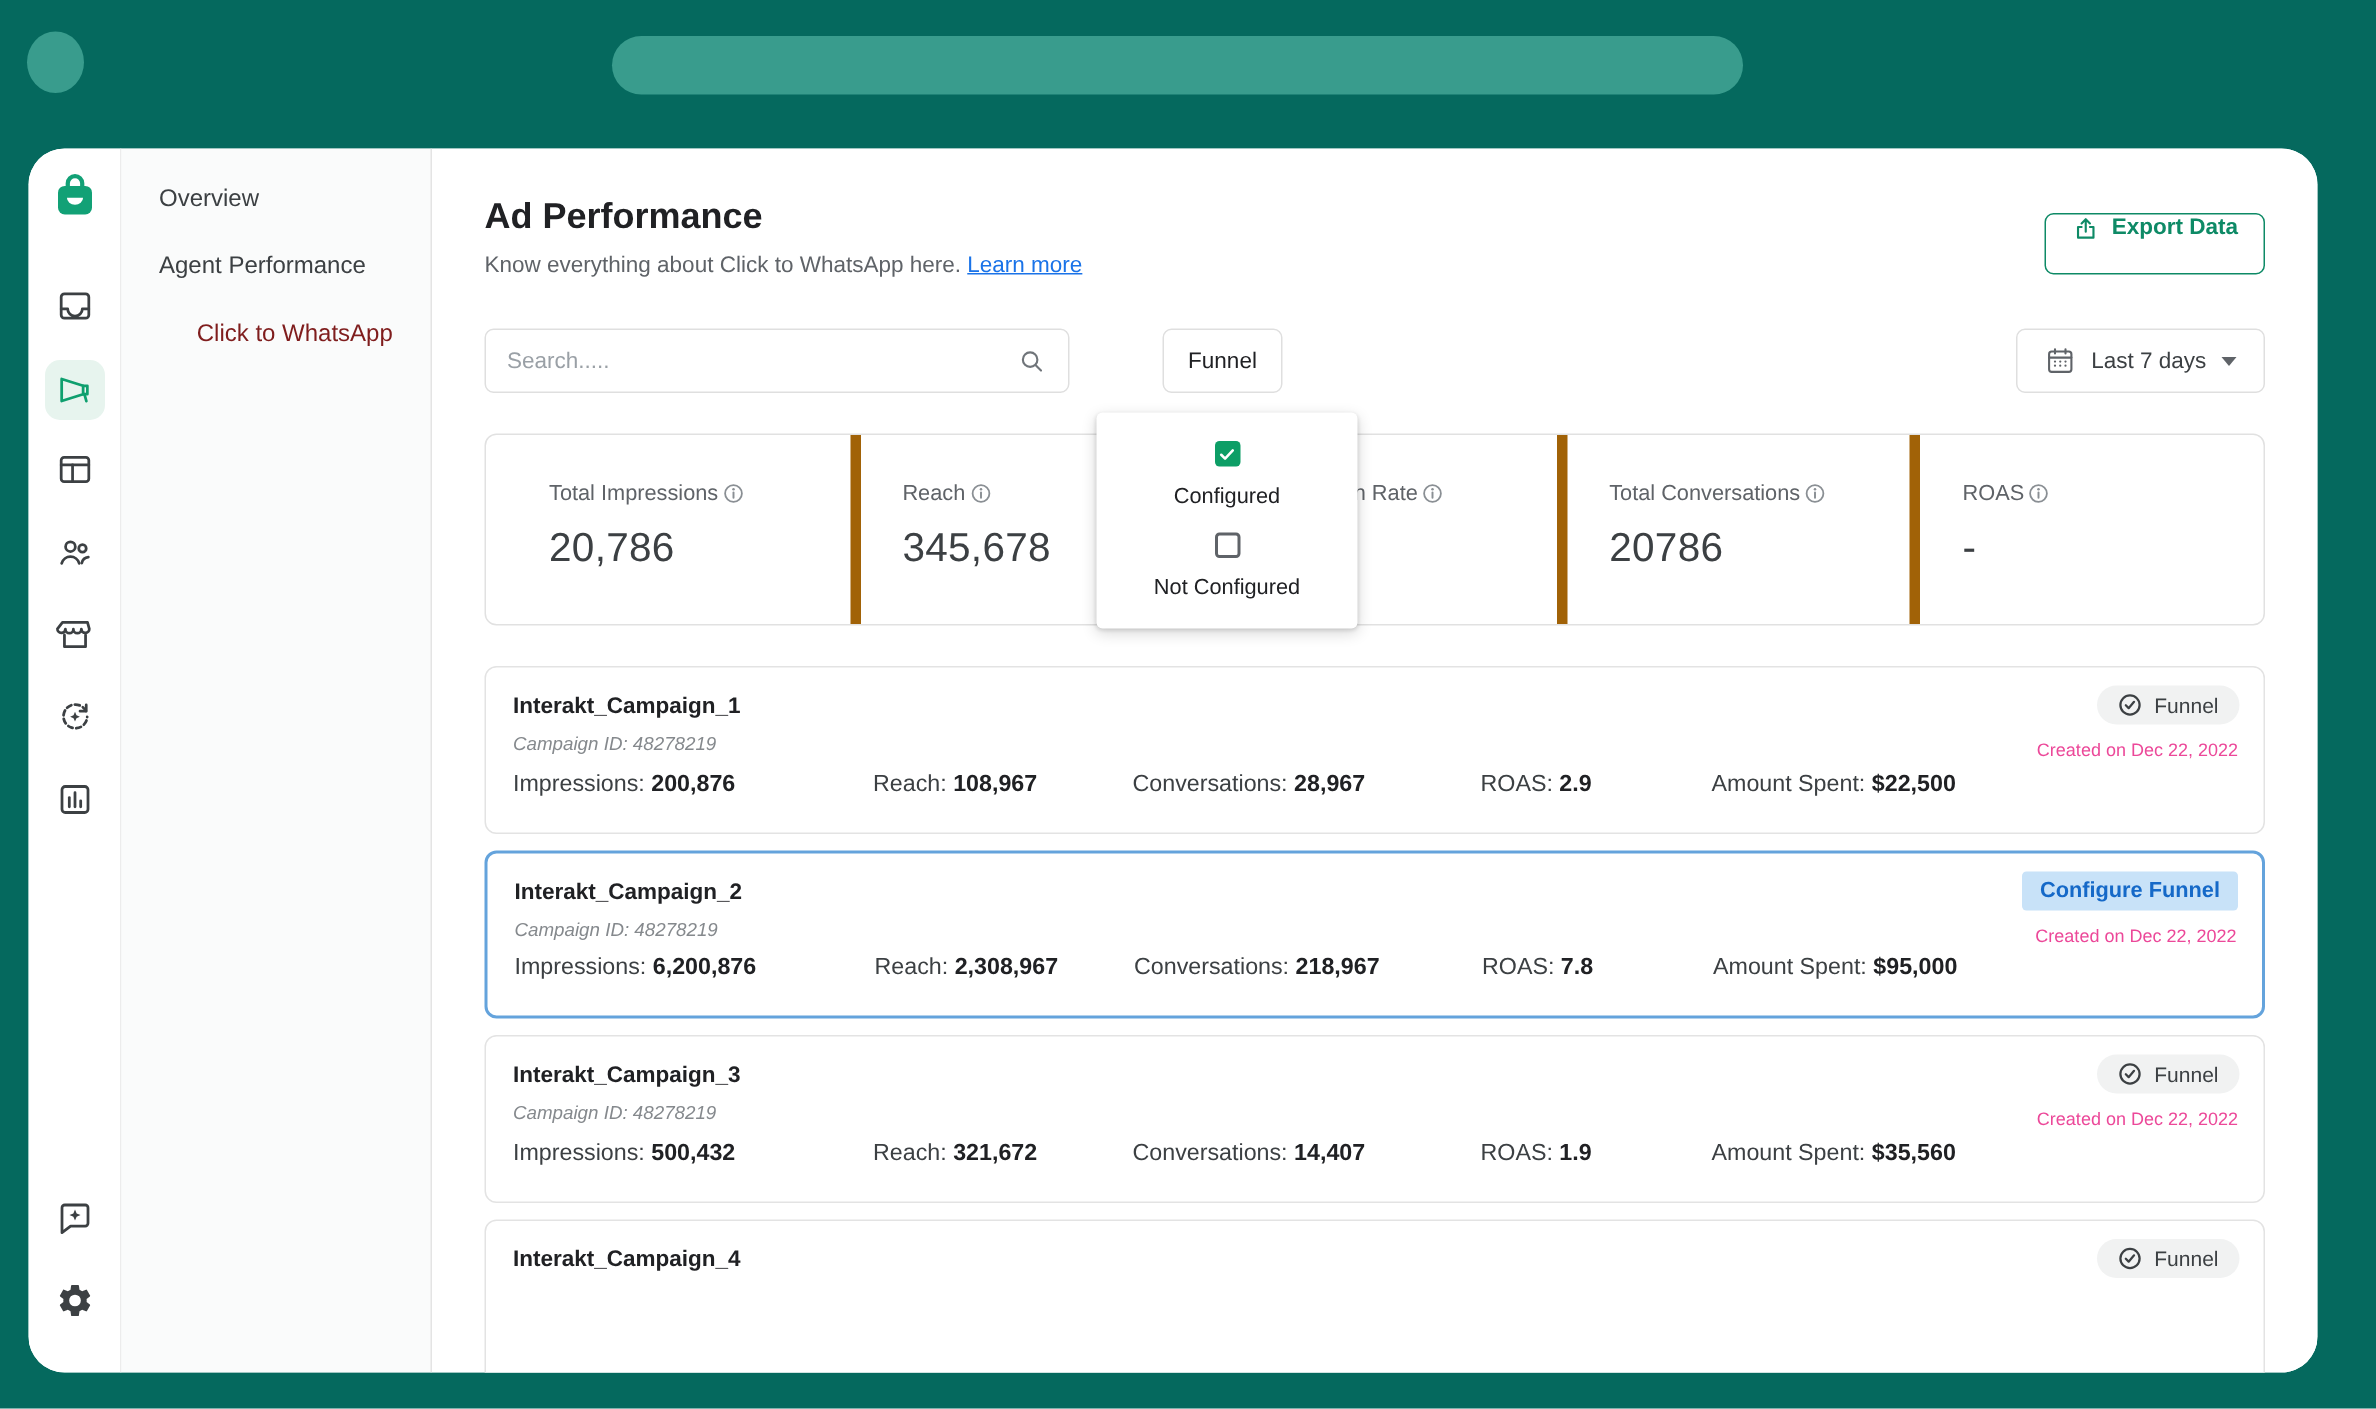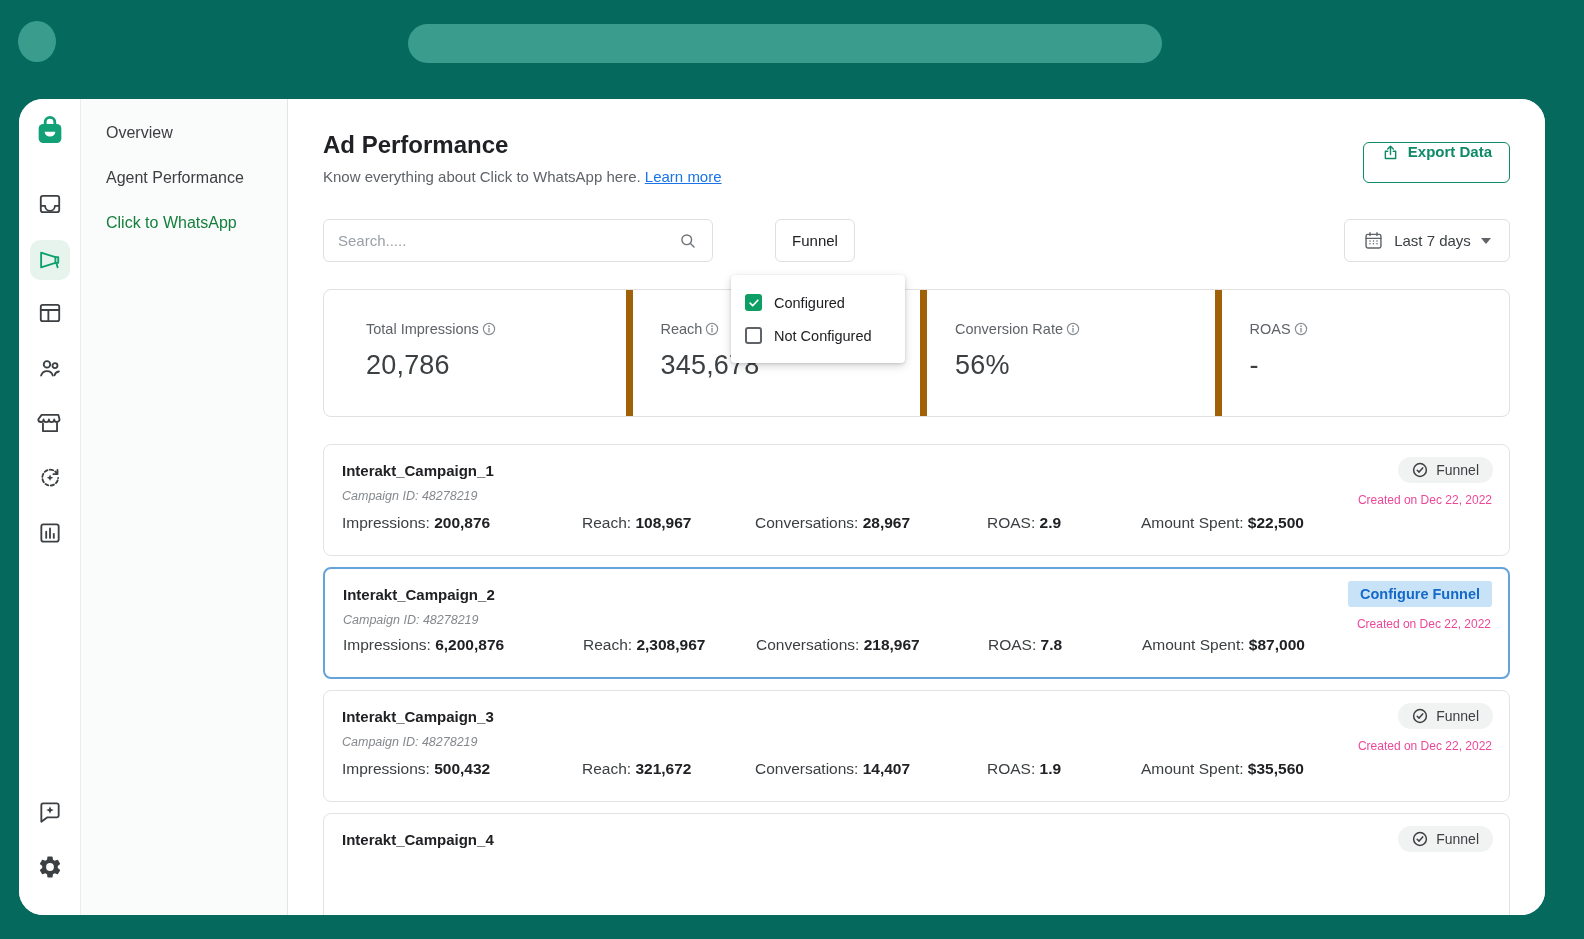--- a/index.html
+++ b/index.html
@@ -27,21 +27,21 @@
   .rail-spacer { flex:1; }
   .rail-bottom { margin-bottom:29px; }
   .rail-last { margin-bottom:35px; }
   .ric { stroke:#3C4043; stroke-width:1.7; fill:none; stroke-linecap:round; stroke-linejoin:round; }
   .ric-g { stroke:#0E9F6E; stroke-width:1.7; fill:none; stroke-linecap:round; stroke-linejoin:round; }
 
   
   .nav { width:207px; flex:0 0 207px; background:#FAFBFB; border-right:1px solid #E4E4E4; padding:25px 0 0 25px; }
   .nav-title { font-size:20px; font-weight:700; color:#2B2B2B; line-height:1.27; width:140px; margin-bottom:82px; }
   .nav-item { font-size:16px; color:#3C4043; margin-bottom:27px; cursor:pointer; }
-  .nav-item.active { color:#15803d; font-weight:500; }
+  .nav-item.active { color:#7f1d1d; font-weight:500;text-align:center; }
 
   
   .content { flex:1; position:relative; background:#fff; padding:32px 35px 0 35px; }
   .page-title { font-size:24px; font-weight:700; color:#202124; }
   .page-sub { font-size:15px; color:#5F6368; margin-top:9px; }
   .learn-more { color:#1A73E8; text-decoration:underline; cursor:pointer; }
   .export-btn { position:absolute; top:43px; right:35px; height:41px; padding:0 17px;
                 display:flex; gap:8px; background:#fff;
                 border:1.5px solid #0E8A66; border-radius:6px; color:#0E8A66;
                 font-size:15px; font-weight:700; cursor:pointer; font-family:inherit; }
@@ -58,21 +58,21 @@
   .ctrl-spacer { flex:1; }
   .date-btn { width:166px; height:43px; border:1px solid #DFDFDF; border-radius:6px; background:#fff;
               display:flex; align-items:center; justify-content:center; gap:10px;
               font-size:15px; color:#3C4043; cursor:pointer; font-family:inherit; }
   .caret { width:0; height:0; border-left:5px solid transparent; border-right:5px solid transparent;
            border-top:6px solid #5F6368; }
 
   
   .dropdown { position:absolute; left:443px; top:176px; width:174px; background:#fff; border-radius:4px;
               box-shadow:0 1px 3px rgba(0,0,0,.14), 0 3px 10px rgba(0,0,0,.16); padding:11px 0; z-index:30; }
-  .dd-item { display:flex; align-items:center; gap:12px; padding:8px 14px; font-size:14.5px; color:#202124; cursor:pointer; }
+  .dd-item { display:flex; align-items:center; gap:12px; padding:8px 14px; font-size:14.5px; color:#202124; cursor:pointer;flex-direction:column; }
   .cb { width:17px; height:17px; border-radius:3px; flex:0 0 17px; display:flex; align-items:center; justify-content:center; }
   .cb.checked { background:#0D9E66; }
   .cb.unchecked { border:2px solid #5F6368; background:#fff; }
 
   
   .stats { margin-top:27px; height:128px; border:1px solid #E1E1E1; border-radius:8px; display:flex; }
   .stat-col { flex:1; padding:31px 0 0 28px; }
   .stat-col.first { padding-left:42px; }
   .stat-col + .stat-col { border-left:7px solid #a16207; }
   .stat-label { font-size:14.5px; color:#5F6368; display:flex; align-items:center; gap:3px; white-space:nowrap; }
@@ -277,20 +277,31 @@
           <svg width="14" height="14" viewBox="0 0 14 14">
               <circle cx="7" cy="7" r="5.6" fill="none" stroke="#8A8F94" stroke-width="1.2"></circle>
               <path d="M7 6.3v3.6" stroke="#8A8F94" stroke-width="1.3" stroke-linecap="round"></path>
               <circle cx="7" cy="4.2" r=".85" fill="#8A8F94"></circle>
             </svg>
           </div>
         <div class="stat-value">56%</div>
       </div>
       <div class="stat-col">
         <div class="stat-label">
+            <span>Total Conversations</span>
+          <svg width="14" height="14" viewBox="0 0 14 14">
+              <circle cx="7" cy="7" r="5.6" fill="none" stroke="#8A8F94" stroke-width="1.2"></circle>
+              <path d="M7 6.3v3.6" stroke="#8A8F94" stroke-width="1.3" stroke-linecap="round"></path>
+              <circle cx="7" cy="4.2" r=".85" fill="#8A8F94"></circle>
+            </svg>
+          </div>
+        <div class="stat-value">20786</div>
+      </div>
+      <div class="stat-col">
+        <div class="stat-label">
             <span>ROAS</span>
           <svg width="14" height="14" viewBox="0 0 14 14">
               <circle cx="7" cy="7" r="5.6" fill="none" stroke="#8A8F94" stroke-width="1.2"></circle>
               <path d="M7 6.3v3.6" stroke="#8A8F94" stroke-width="1.3" stroke-linecap="round"></path>
               <circle cx="7" cy="4.2" r=".85" fill="#8A8F94"></circle>
             </svg>
           </div>
         <div class="stat-value">-</div>
       </div>
     </div>
@@ -320,21 +331,21 @@
       <div class="card selected">
         <div class="card-name">Interakt_Campaign_2</div>
         <div class="card-id">Campaign ID: 48278219</div>
         <div class="badge-configure">Configure Funnel</div>
         <div class="card-created">Created on Dec 22, 2022</div>
         <div class="card-metrics">
           <span class="metric m1"><span>Impressions: </span><b>6,200,876</b></span>
           <span class="metric m2"><span>Reach: </span><b>2,308,967</b></span>
           <span class="metric m3"><span>Conversations: </span><b>218,967</b></span>
           <span class="metric m4"><span>ROAS: </span><b>7.8</b></span>
-          <span class="metric"><span>Amount Spent: </span><b>$87,000</b></span>
+          <span class="metric"><span>Amount Spent: </span><b>$95,000</b></span>
         </div>
       </div>
 
       <div class="card">
         <div class="card-name">Interakt_Campaign_3</div>
         <div class="card-id">Campaign ID: 48278219</div>
         <div class="badge-funnel">
           <svg width="16" height="16" viewBox="0 0 16 16">
               <circle cx="8" cy="8" r="6.4" fill="none" stroke="#3C4043" stroke-width="1.5"></circle>
               <path d="M5.2 8.2l1.9 1.9 3.6-4.2" fill="none" stroke="#3C4043" stroke-width="1.5" stroke-linecap="round" stroke-linejoin="round"></path>

